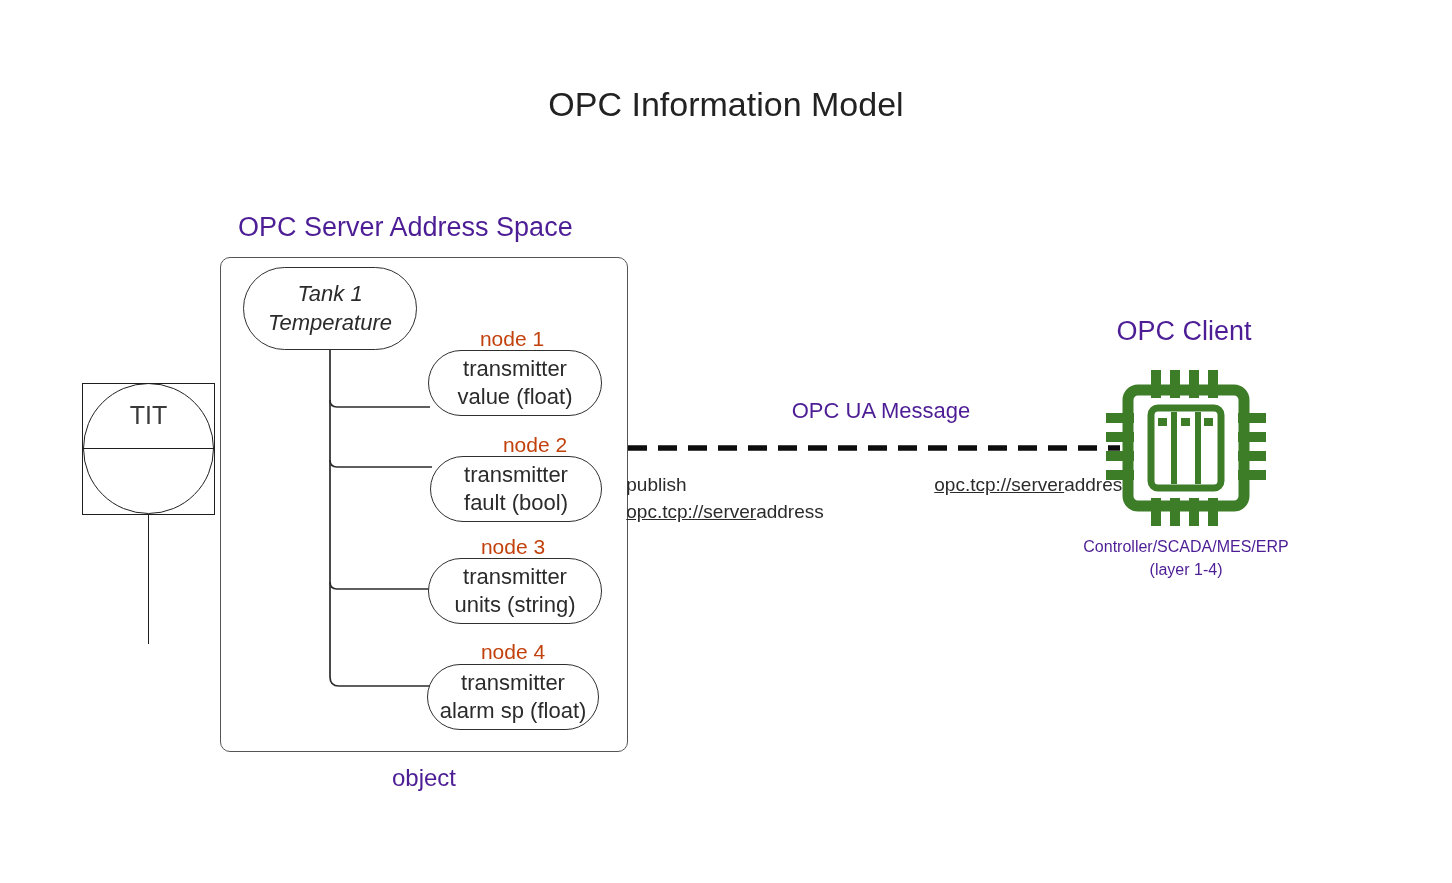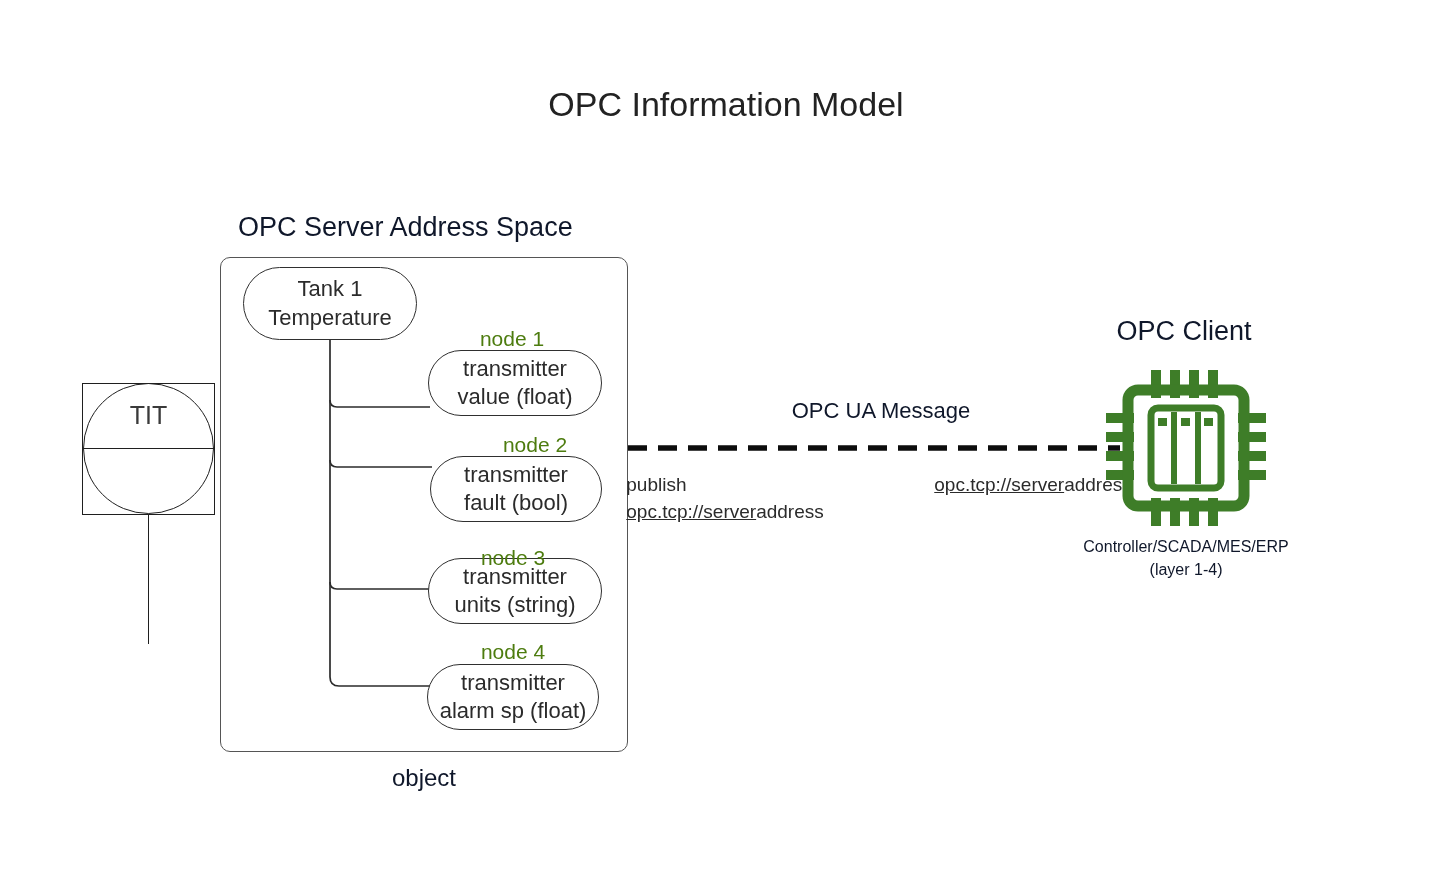--- a/index.html
+++ b/index.html
@@ -16,21 +16,21 @@
     position: relative;
     width: 1452px;
     height: 883px;
     background: #ffffff;
     overflow: hidden;
   }
 
   
   .txt {
     position: absolute;
-    color: #0f172a;
+    color: #4c1d95;
     white-space: nowrap;
     line-height: 1.18;
   }
   .center {
     text-align: center;
     transform: translateX(-50%);
   }
 
   #diagram-title {
     top: 84px;
@@ -102,39 +102,40 @@
     color: #2b2b2b;
     line-height: 1.28;
     z-index: 5;
   }
   .pill .l1, .pill .l2 { display: block; white-space: nowrap; }
 
   #pill-tank {
     left: 243px;
     top: 267px;
     width: 174px;
-    height: 73px;
+    height: 83px;
+    font-style: italic;
   }
   #pill-node1 { left: 428px; top: 350px;  width: 174px; height: 66px; }
   #pill-node2 { left: 430px; top: 456px;  width: 172px; height: 66px; }
   #pill-node3 { left: 428px; top: 558px;  width: 174px; height: 66px; }
   #pill-node4 { left: 427px; top: 664px;  width: 172px; height: 66px; }
 
   
   .node-caption {
     position: absolute;
     font-size: 21px;
-    color: #4d7c0f;
+    color: #c2410c;
     transform: translateX(-50%);
     white-space: nowrap;
     z-index: 6;
   }
   #cap-node1 { left: 512px; top: 327px; }
   #cap-node2 { left: 535px; top: 433px; }
-  #cap-node3 { left: 513px; top: 546px; }
+  #cap-node3 { left: 513px; top: 535px; }
   #cap-node4 { left: 513px; top: 640px; }
 
   
   #tree-svg {
     position: absolute;
     left: 0; top: 0;
     width: 1452px; height: 883px;
     pointer-events: none;
     z-index: 2;
   }

